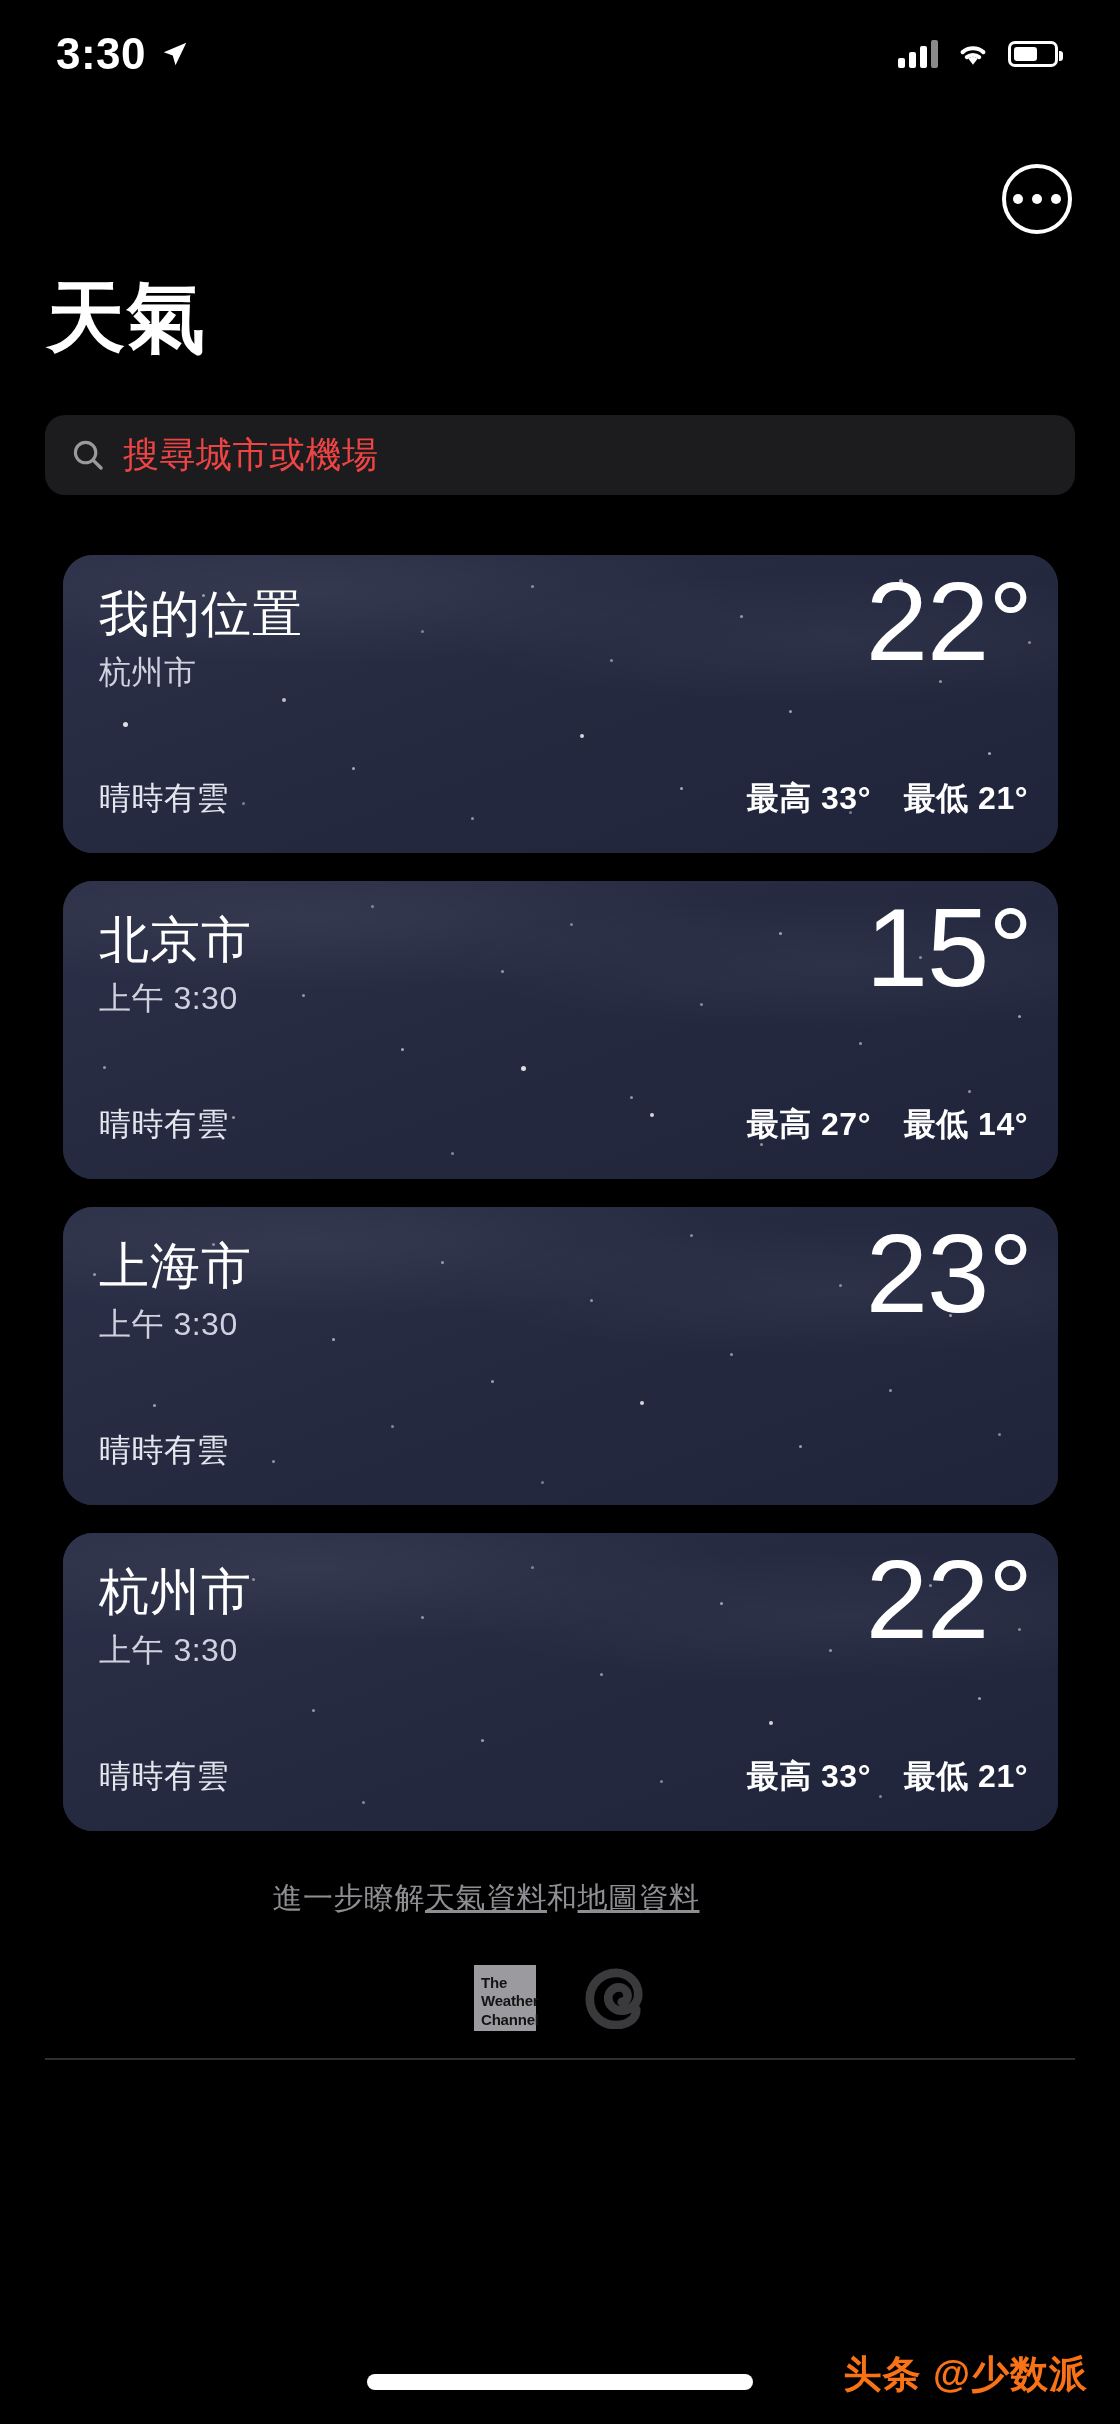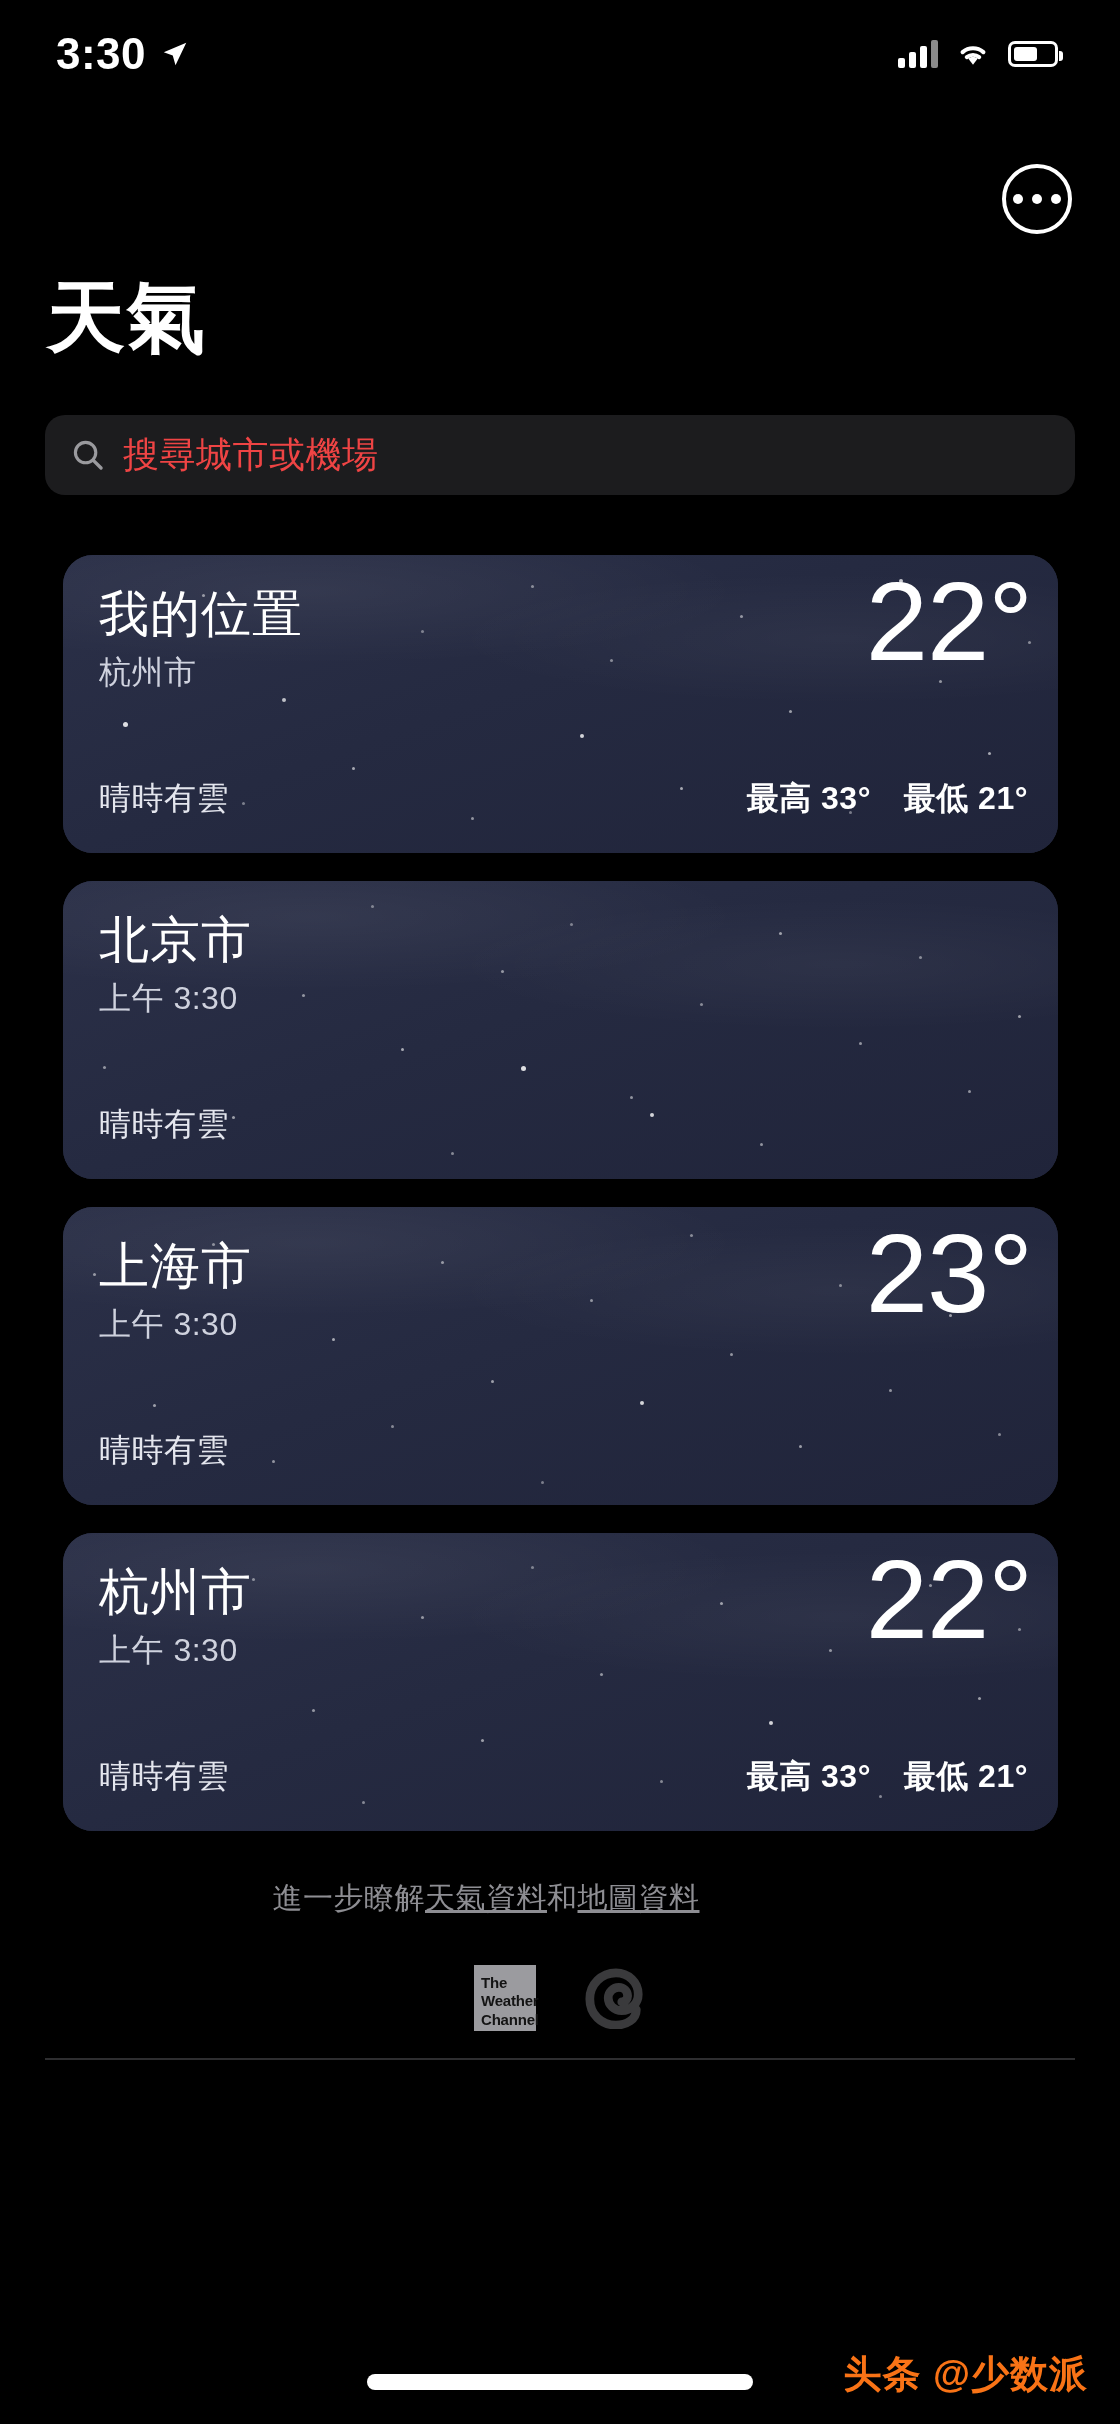--- a/index.html
+++ b/index.html
@@ -216,20 +216,26 @@
       <i style="left:72%;top:17%;opacity:.55"></i>
       <i style="left:80%;top:54%;opacity:.5"></i>
       <i style="left:86%;top:25%;opacity:.45"></i>
       <i style="left:91%;top:70%;opacity:.5"></i>
       <i style="left:96%;top:45%;opacity:.55"></i>
     </div>
     <div class="inner">
       <div class="c-name">北京市</div>
       <div class="c-sub">上午 3:30</div>
       <div class="c-cond">晴時有雲</div>
+      <div class="c-temp">15°</div>
+      <div class="c-hl">
+        <span>最高 27°</span>
+        <span class="gap"></span>
+        <span>最低 14°</span>
+      </div>
     </div>
   </div>
 
   <div class="wcard">
     <div class="sky"></div>
     <div class="stars">
       <i style="left:3%;top:22%;opacity:.5"></i>
       <i style="left:9%;top:66%;opacity:.55"></i>
       <i style="left:15%;top:12%;opacity:.45"></i>
       <i style="left:21%;top:85%;opacity:.5"></i>

